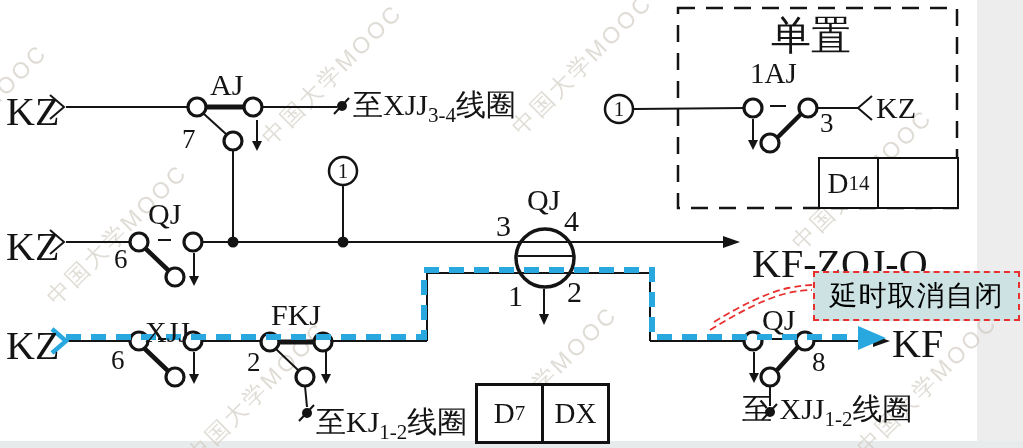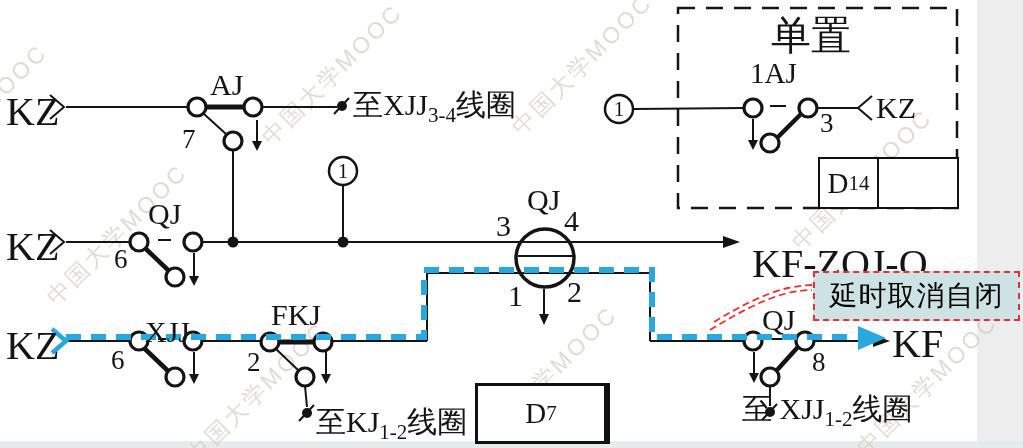--- a/index.html
+++ b/index.html
@@ -182,20 +182,21 @@
   <div class="lbl f30" style="left:271px;top:300px;">FKJ</div>
   <div class="lbl f27" style="left:247px;top:349px;">2</div>
 
   <div class="lbl f30" style="left:316px;top:399px;margin-top:8px;"><span>至KJ</span><span class="sb">1-2</span><span>线圈</span></div>
 
   <div class="dbox" id="dx-box">
     <div class="cell f29">
         <span>D</span>
         <span class="sb">7</span>
       </div>
+    <div class="cell f29">DX</div>
   </div>
 
   <div class="lbl f30" style="left:762px;top:305px;">QJ</div>
   <div class="lbl f27" style="left:812px;top:349px;">8</div>
   <div class="lbl f31" style="left:892px;top:324px;font-family:Liberation Serif, serif;">KF</div>
 
   <div class="lbl f30" style="left:742px;top:394px;"><span>至 XJJ</span><span class="sb">1-2</span><span>线圈</span></div>
 
   <div class="lbl f31" style="left:771px;top:16px;">单置</div>
   <div class="node" style="left:605px;top:95px;">1</div>

